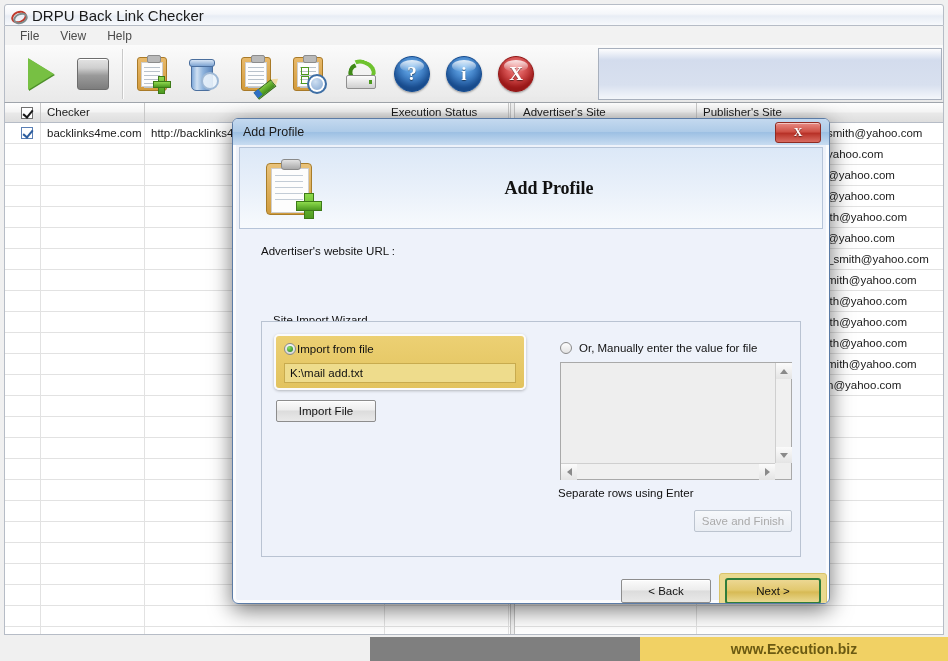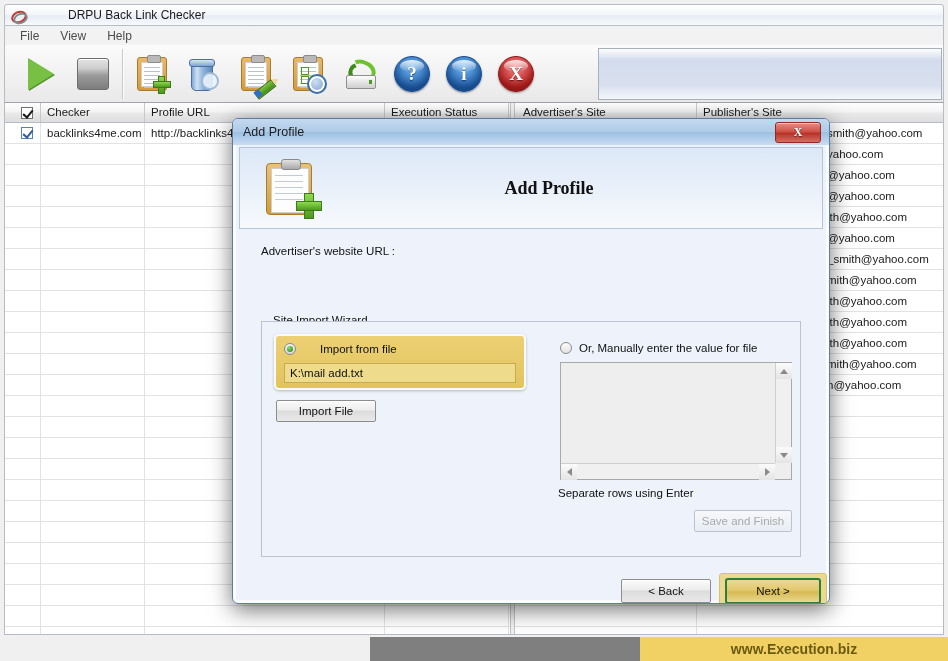--- a/index.html
+++ b/index.html
@@ -29,21 +29,21 @@
     position:absolute;left:1px;top:4px;width:12px;height:8px;
     border:2px solid #c0392b;border-radius:50%;
     transform:rotate(-22deg);
   }
   .title-icon .ring2{
     position:absolute;left:3px;top:6px;width:11px;height:7px;
     border:2px solid #7f8c8d;border-radius:50%;
     transform:rotate(-22deg);
   }
   .title-text{
-    font-size:12px;color:#1a1a1a;white-space:nowrap;margin-left:36px;
+    font-size:15px;color:#1a1a1a;white-space:nowrap;
   }
 
   
   .menubar{
     position:absolute;left:4px;top:26px;width:940px;height:19px;
     background:#f2f2f2;border-left:1px solid #b6bcc6;border-right:1px solid #b6bcc6;
     box-sizing:border-box;display:flex;align-items:center;
   }
   .menubar .mi{
     font-size:12px;color:#4c4c4c;padding:1px 9px;margin-left:3px;
@@ -305,21 +305,21 @@
     width:12px;height:12px;border-radius:50%;box-sizing:border-box;
     background:linear-gradient(to bottom,#fdfdfd,#e3e3e3);border:1px solid #8a8a8a;position:relative;
     flex:0 0 auto;
   }
   .radio.on{background:linear-gradient(to bottom,#f4f4f4,#d8d8d8);}
   .radio.on:after{
     content:"";position:absolute;left:2px;top:2px;width:6px;height:6px;border-radius:50%;
     background:radial-gradient(circle at 35% 30%,#8ce06a,#1f7a14);
   }
   .radio-row{display:flex;align-items:center;}
-  .radio-row .lbl{font-size:11.5px;color:#111;margin-left:24px;}
+  .radio-row .lbl{font-size:11.5px;color:#111;margin-left:1px;}
   .yellowbox .radio-row{position:absolute;left:8px;top:7px;}
   .path-input{
     position:absolute;left:8px;top:27px;right:8px;height:20px;
     background:#eedc8c;border:1px solid #c8ab4e;box-sizing:border-box;
     font-size:11.5px;color:#111;line-height:18px;padding-left:5px;
   }
   .import-btn{
     position:absolute;left:14px;top:78px;width:100px;height:22px;
     background:linear-gradient(to bottom,#fbfbfb 0%,#ededed 45%,#dcdcdc 50%,#e9e9e9 100%);
     border:1px solid #8d8d8d;box-sizing:border-box;border-radius:2px;
@@ -499,21 +499,20 @@
     </div>
   </div>
   <div class="tb-blankpanel"></div>
 
   <div class="gridwrap">
     <div class="hdr">
       <div class="hcell chk-col" style="left:8px;width:28px;">
         <div class="cb on"></div>
       </div>
       <div class="hcell" style="left:36px;width:104px;">Checker</div>
-      <div class="hcell" style="left:140px;width:240px;">Profile URL</div>
       <div class="hcell" style="left:380px;width:124px;">Execution Status</div>
       <div class="hcell" style="left:512px;width:180px;">Advertiser's Site</div>
       <div class="hcell" style="left:692px;width:248px;border-right:none;">Publisher's Site</div>
     </div>
 
     <div class="rows">
 
       <div class="row" style="top:0px">
         <div class="cell chk-col" style="left:8px;width:28px;">
           <div class="cb blue on"></div>

